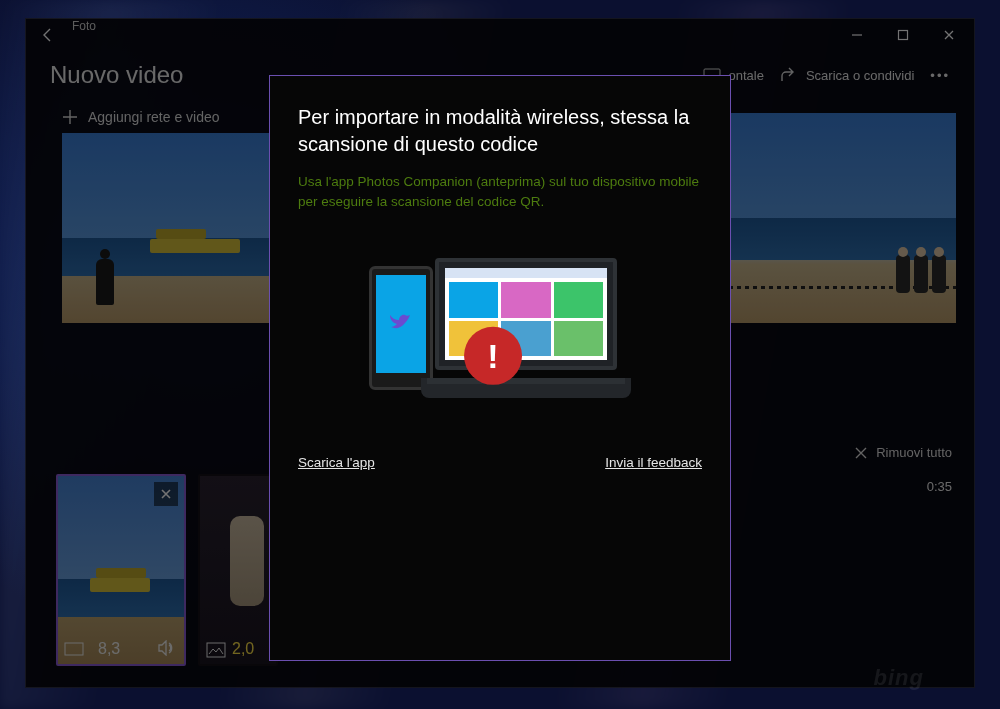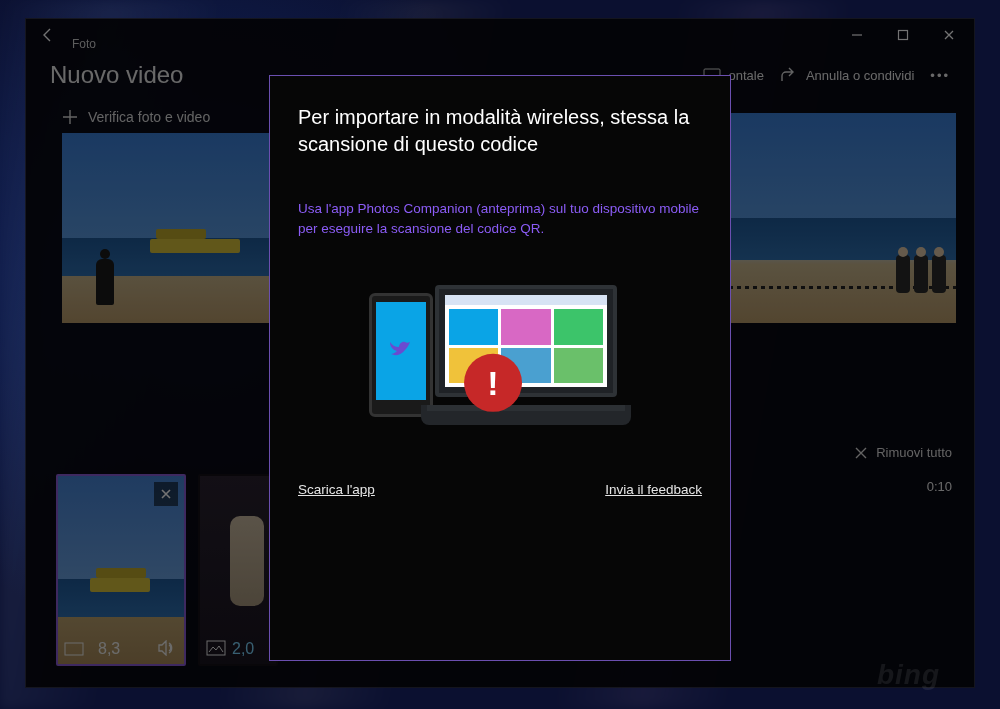--- a/index.html
+++ b/index.html
@@ -13,21 +13,21 @@
     background:
       linear-gradient(100deg, rgba(255,255,255,0) 0%, rgba(200,220,255,.12) 10%, rgba(255,255,255,0) 20%),
       linear-gradient(100deg, rgba(255,255,255,0) 30%, rgba(255,240,200,.10) 38%, rgba(255,255,255,0) 46%),
       linear-gradient(100deg, rgba(255,255,255,0) 60%, rgba(255,200,240,.10) 68%, rgba(255,255,255,0) 76%);
     filter: blur(6px);
   }
   .window {
     position:absolute; left:25px; top:18px; width:950px; height:670px;
     background: rgba(8,8,14,0.86); border:1px solid rgba(255,255,255,0.05); color:#fff;
   }
-  .titlebar { height:32px; display:flex; align-items:flex-end; padding:0 2px; }
+  .titlebar { height:32px; display:flex; align-items:flex-start; padding:0 2px; }
   .back { width:40px; height:32px; display:flex; align-items:center; justify-content:center; color:#fff; }
   .appname { font-size:12px; color:#ccc; margin-left:4px; }
   .winctrls { margin-left:auto; display:flex; }
   .winbtn { width:46px; height:32px; display:flex; align-items:center; justify-content:center; color:#fff; }
 
   .header { display:flex; align-items:center; padding:10px 24px 6px; }
   .title { font-size:24px; font-weight:300; color:#e8e8e8;text-align:right; }
   .header-right { margin-left:auto; display:flex; gap:16px; align-items:center; }
   .hbtn { display:flex; align-items:center; gap:8px; color:#e8e8e8; font-size:13px; }
 
@@ -61,31 +61,31 @@
     background:#151018; overflow:hidden; border-radius:2px;
   }
   .clip.selected { border-color:#8a5bd6; box-shadow:0 0 0 1px #000 inset; }
   .clip .img{position:absolute;inset:0;}
   .clip .img .sky{background:linear-gradient(#4684d6 0%,#6aa0df 55%,#bccde0 66%,#baa06e 74%,#a88a5a 100%);}
   .clip .close{position:absolute;top:6px;right:6px;width:24px;height:24px;background:rgba(0,0,0,.55);display:flex;align-items:center;justify-content:center;color:#fff;}
   .clip .info{position:absolute;left:6px;bottom:6px;display:flex;align-items:center;gap:14px;color:#eee;font-size:16px;}
   .clip .vol{position:absolute;right:8px;bottom:8px;color:#eee;}
   .clip2 .img{background:linear-gradient(#2a2230,#1a1520);} 
   .clip2 .fig{position:absolute;left:30px;top:40px;width:34px;height:90px;background:linear-gradient(#c8b8a0,#a8987e);border-radius:10px;}
-  .clip2 .icon{position:absolute;left:6px;bottom:6px;color:#7dd3fc;display:flex;align-items:flex-start;gap:6px;font-size:16px;}
+  .clip2 .icon{position:absolute;left:6px;bottom:6px;color:#fde047;display:flex;align-items:flex-end;gap:6px;font-size:16px;}
 
   
   .dim { position:absolute; inset:0; background:rgba(0,0,0,0.55); }
   .dialog {
     position:absolute; left:50%; top:56px; transform:translateX(-50%);
     width:462px; height:586px; background:#060606; border:1px solid #6b4fb0;
     padding:28px 28px 18px; color:#fff; display:flex; flex-direction:column;
   }
   .dialog h1 { font-size:20px; font-weight:400; line-height:1.35; margin-bottom:14px; }
-  .dialog p { font-size:13.5px; color:#8b5cf6; line-height:1.45;margin-top:27px; }
+  .dialog p { font-size:13.5px; color:#4d7c0f; line-height:1.45; }
   .illus { flex:0 0 auto; height:190px; display:flex; align-items:center; justify-content:center; gap:0px; margin:22px 0 28px; position:relative;}
   .phone { width:64px; height:124px; background:#1a1a1a; border:3px solid #333; border-radius:6px; position:relative; margin-right:-6px;}
   .phone .scr{position:absolute;inset:6px 4px 14px;background:#0aa4e6;display:flex;align-items:center;justify-content:center;}
   .bird{width:26px;height:22px;position:relative;}
   .bird svg{display:block;}
   .errbadge{position:absolute;left:50%;top:50%;transform:translate(-62%,-2%);width:58px;height:58px;border-radius:50%;background:#c62828;display:flex;align-items:center;justify-content:center;color:#fff;font-size:34px;font-weight:700;z-index:3;}
   .laptop{width:210px;height:140px;position:relative;margin-left:-6px;}
   .lap-screen{position:absolute;left:14px;top:0;width:182px;height:112px;background:#1f2226;border:4px solid #2e3236;border-radius:4px;}
   .lap-app{position:absolute;inset:6px;background:#fff;}
   .lap-bar{height:10px;background:#d7e3f4;}
@@ -97,21 +97,21 @@
   .lap-grid div:nth-child(4){background:#f0c23a;}
   .lap-grid div:nth-child(5){background:#4aa0d0;}
   .lap-grid div:nth-child(6){background:#6ac06a;}
   .lap-base{position:absolute;left:0;right:0;bottom:0;height:20px;background:#23262a;border-radius:0 0 8px 8px;}
   .lap-base::before{content:"";position:absolute;left:6px;right:6px;top:0;height:6px;background:#2c3034;}
   .links{display:flex;justify-content:space-between;margin-top:4px;}
   .links a{color:#e5e5e5;font-size:13.5px;text-decoration:underline;cursor:pointer;}
   .dlg-btns{margin-top:auto;display:flex;justify-content:flex-end;padding-top:20px;}
   .btn{width:200px;height:34px;background:#2b2b2b;border:1px solid #3a3a3a;color:#fff;font-size:14px;display:flex;align-items:center;justify-content:center;}
 
-  .bing{position:absolute;right:60px;bottom:18px;color:rgba(255,255,255,.08);font-size:28px;font-style:italic;font-weight:600;letter-spacing:1px;}
+  .bing{position:absolute;right:76px;bottom:18px;color:rgba(255,255,255,.08);font-size:22px;font-style:italic;font-weight:600;letter-spacing:1px;}
   svg{display:block;}
 </style>
 </head>
 <body>
 <div class="streak"></div>
 
 <div class="window">
 
   <div class="titlebar">
     <div class="back">
@@ -145,51 +145,51 @@
       <div class="hbtn">
         <svg width="18" height="14">
             <rect x="1" y="1" width="16" height="12" rx="1" stroke="#ddd" fill="none"></rect>
           </svg>
         <span>ontale</span>
       </div>
       <div class="hbtn">
         <svg width="18" height="16" viewBox="0 0 18 16">
             <path d="M2 14V9a4 4 0 0 1 4-4h6M9 1l4 4-4 4" stroke="#ddd" fill="none" stroke-width="1.4"></path>
           </svg>
-        <span>Annulla o condividi</span>
+        <span>Scarica o condividi</span>
       </div>
       <div class="hbtn" style="letter-spacing:2px;">•••</div>
     </div>
   </div>
 
   <div class="addbtn">
     <svg width="16" height="16">
         <path d="M8 1v14M1 8h14" stroke="#ddd" stroke-width="1.4"></path>
       </svg>
-    <span>Verifica foto e video</span>
+    <span>Aggiungi rete e video</span>
   </div>
 
   <div class="canvas-area">
     <div class="thumb-large left">
       <div class="sky"></div>
         <div class="sea"></div>
         <div class="boat"></div>
         <div class="person-stand"></div>
     </div>
     <div class="thumb-large right">
       <div class="sky"></div>
         <div class="sea" style="top:50%;"></div>
       <div class="chain-right"></div>
       <div class="ppl">
           <div class="pp"></div>
           <div class="pp"></div>
           <div class="pp"></div>
         </div>
     </div>
-    <div class="duration">0:10</div>
+    <div class="duration">0:35</div>
   </div>
 
   <div class="storyboard">
     <div class="sb-header">
       <div class="removeall">
         <svg width="14" height="14">
             <path d="M2 2l10 10M12 2 2 12" stroke="#ddd" stroke-width="1.4"></path>
           </svg>
         <span>Rimuovi tutto</span>
       </div>

